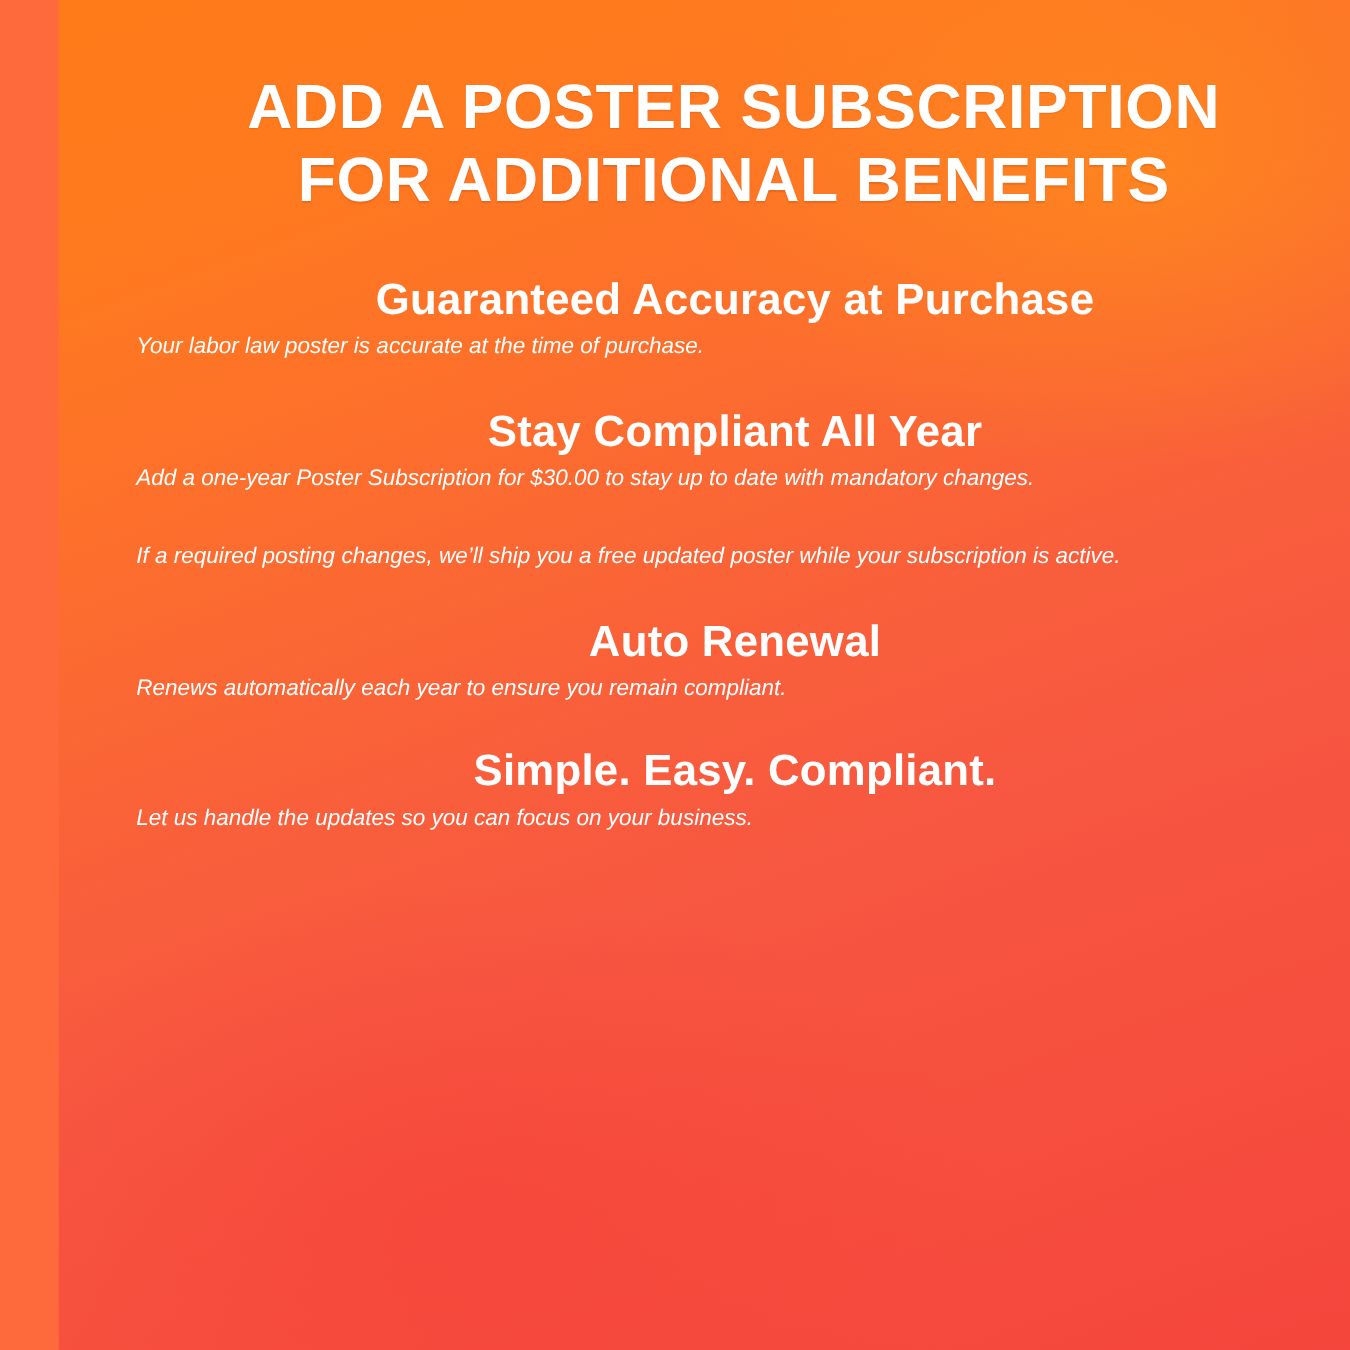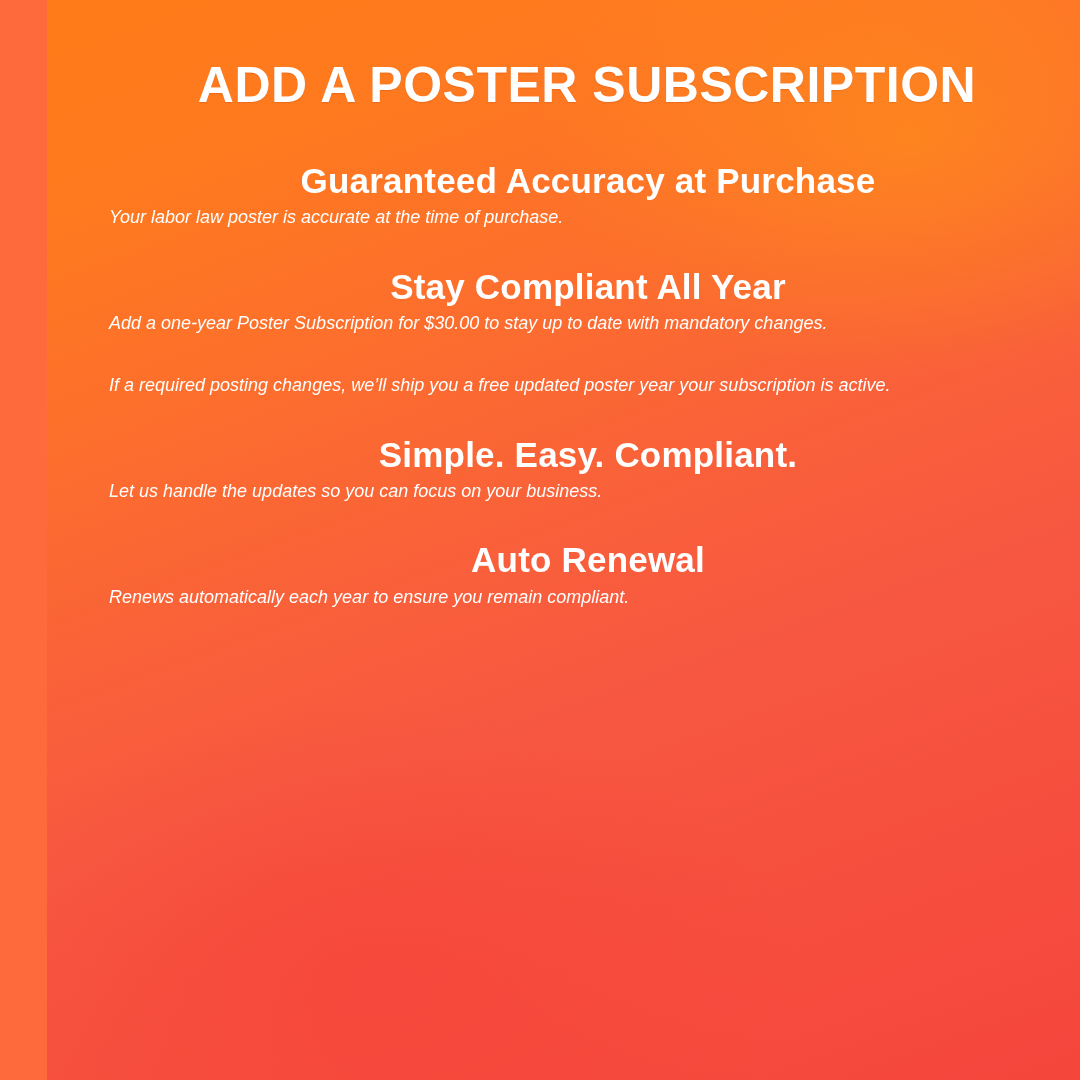--- a/index.html
+++ b/index.html
@@ -98,41 +98,42 @@
   }
 </style>
 </head>
 <body>
 
 <div id="poster">
   <div class="content">
 
     <h1 class="headline">
       <span class="line">ADD A POSTER SUBSCRIPTION</span>
+      <span class="line">FOR ADDITIONAL BENEFITS</span>
     </h1>
 
     <div class="benefit">
       <div class="benefit-title">Guaranteed Accuracy at Purchase</div>
       <div class="benefit-desc">Your labor law poster is accurate at the time of purchase.</div>
     </div>
 
     <div class="benefit">
       <div class="benefit-title">Stay Compliant All Year</div>
       <div class="benefit-desc">Add a one-year Poster Subscription for $30.00 to stay up to date with mandatory changes.</div>
     </div>
 
     <div class="benefit">
-      <div class="benefit-desc">If a required posting changes, we’ll ship you a free updated poster year your subscription is active.</div>
+      <div class="benefit-desc">If a required posting changes, we’ll ship you a free updated poster while your subscription is active.</div>
     </div>
 
+
+    <div class="benefit tight">
+      <div class="benefit-title">Auto Renewal</div>
+      <div class="benefit-desc">Renews automatically each year to ensure you remain compliant.</div>
+    </div>
 
     <div class="benefit">
       <div class="benefit-title">Simple. Easy. Compliant.</div>
       <div class="benefit-desc">Let us handle the updates so you can focus on your business.</div>
     </div>
 
-    <div class="benefit tight">
-      <div class="benefit-title">Auto Renewal</div>
-      <div class="benefit-desc">Renews automatically each year to ensure you remain compliant.</div>
-    </div>
-
   </div>
 </div>
 
 </body></html>

